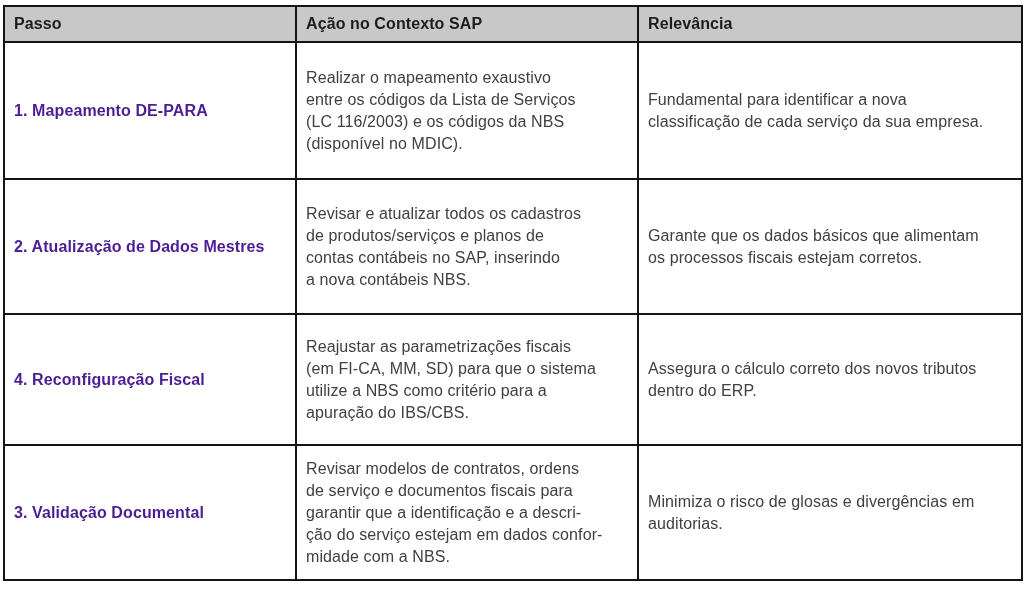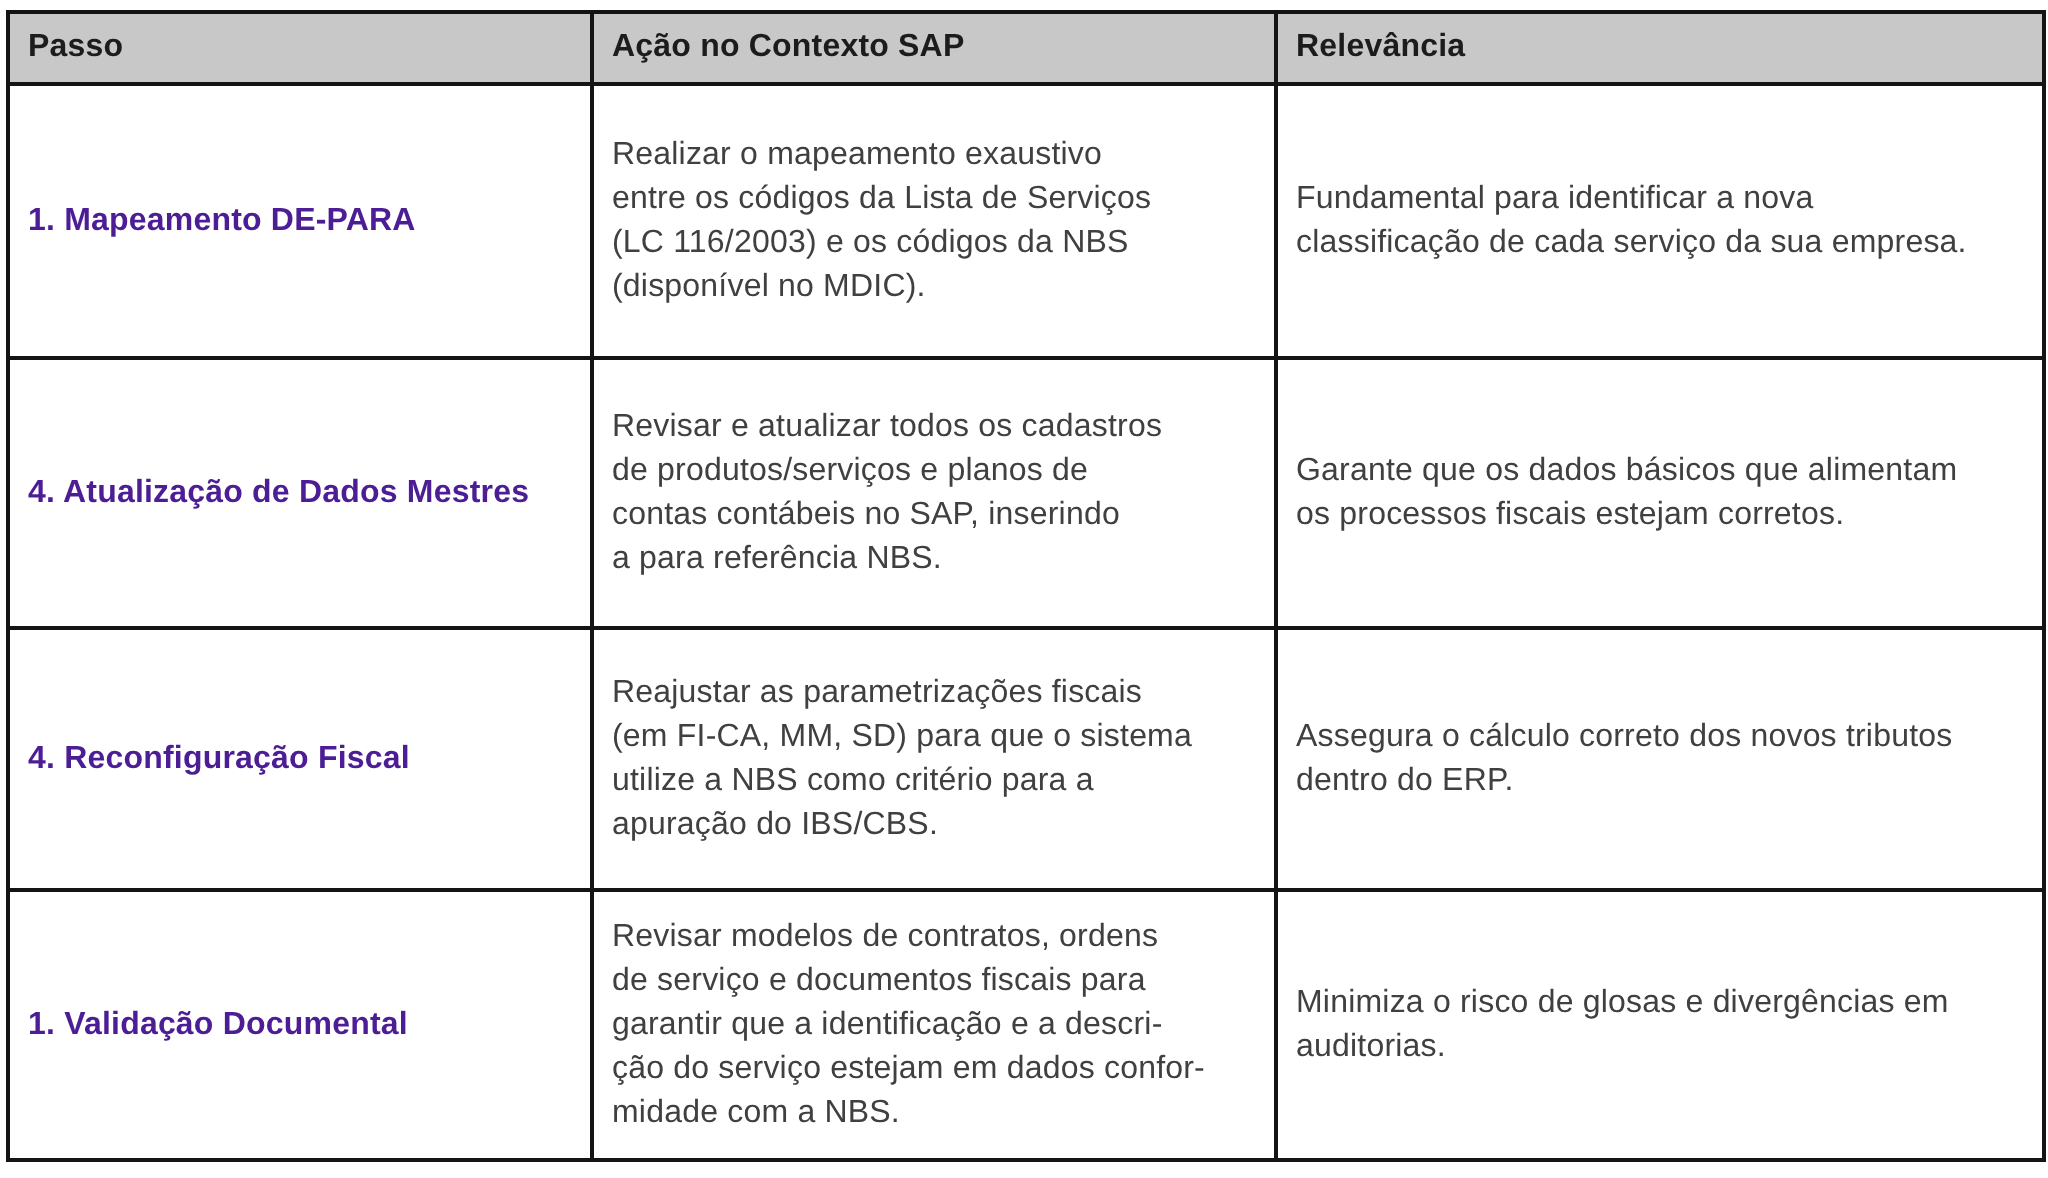--- a/index.html
+++ b/index.html
@@ -83,39 +83,39 @@
       <tr class="row-1">
         <td class="step-cell">1. Mapeamento DE-PARA</td>
         <td class="action-cell">Realizar o mapeamento exaustivo
 entre os códigos da Lista de Serviços
 (LC 116/2003) e os códigos da NBS
 (disponível no MDIC).</td>
         <td class="relevance-cell">Fundamental para identificar a nova
 classificação de cada serviço da sua empresa.</td>
       </tr>
       <tr class="row-2">
-        <td class="step-cell">4. Atualização de Dados Mestres</td>
+        <td class="step-cell">2. Atualização de Dados Mestres</td>
         <td class="action-cell">Revisar e atualizar todos os cadastros
 de produtos/serviços e planos de
 contas contábeis no SAP, inserindo
-a para referência NBS.</td>
+a nova contábeis NBS.</td>
         <td class="relevance-cell">Garante que os dados básicos que alimentam
 os processos fiscais estejam corretos.</td>
       </tr>
       <tr class="row-3">
         <td class="step-cell">4. Reconfiguração Fiscal</td>
         <td class="action-cell">Reajustar as parametrizações fiscais
 (em FI-CA, MM, SD) para que o sistema
 utilize a NBS como critério para a
 apuração do IBS/CBS.</td>
         <td class="relevance-cell">Assegura o cálculo correto dos novos tributos
 dentro do ERP.</td>
       </tr>
       <tr class="row-4">
-        <td class="step-cell">1. Validação Documental</td>
+        <td class="step-cell">3. Validação Documental</td>
         <td class="action-cell">Revisar modelos de contratos, ordens
 de serviço e documentos fiscais para
 garantir que a identificação e a descri-
 ção do serviço estejam em dados confor-
 midade com a NBS.</td>
         <td class="relevance-cell">Minimiza o risco de glosas e divergências em
 auditorias.</td>
       </tr>
     </tbody>
   </table>

